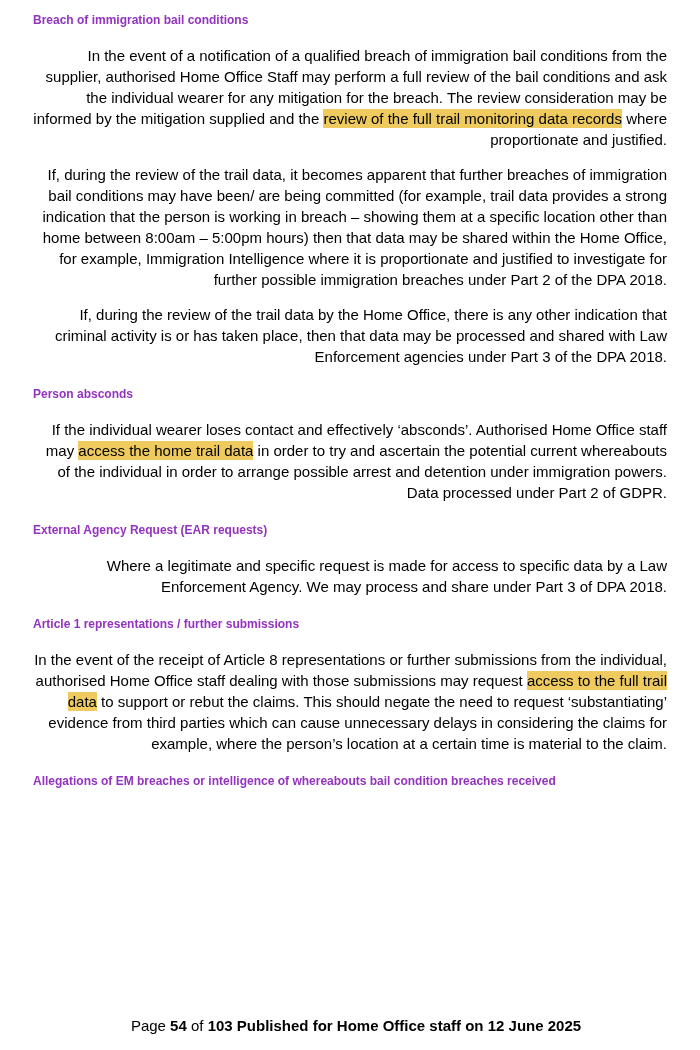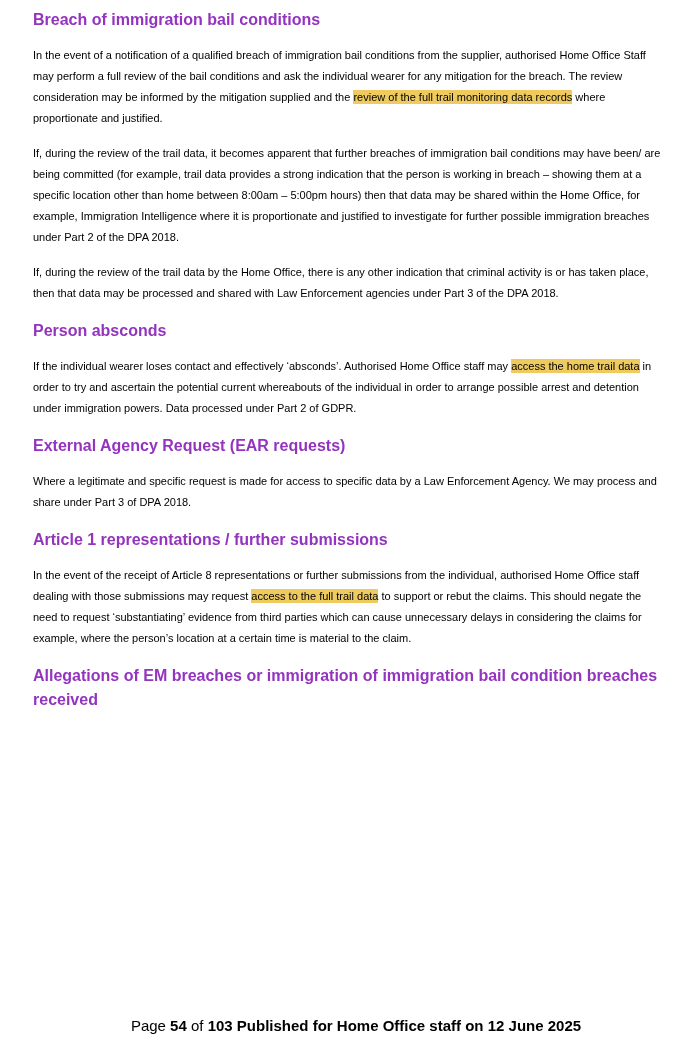--- a/index.html
+++ b/index.html
@@ -20,32 +20,33 @@
     color: var(--text-color);
     font-family: "Liberation Sans", "DejaVu Sans", sans-serif;
     position: relative;
     overflow: hidden;
   }
   .doc-content {
     padding: 8px 33px 0 33px;
   }
   .section-heading {
     color: var(--heading-color);
-    font-size: 16px;
+    font-size: 12px;
     line-height: 24px;
     font-weight: bold;
     margin: 15px 0 13px 0;
   }
   .section-heading:first-child {
     margin-top: 0;
   }
   .body-para {
-    font-size: 11px;
+    font-size: 15px;
     line-height: 21px;
     margin: 0 0 14px 0;
+    text-align: right;
   }
   mark.hl {
     background: var(--highlight-color);
     color: var(--text-color);
     padding: 1px 0;
   }
   .page-footer {
     position: absolute;
     left: 12px;
     right: 0;
@@ -63,16 +64,16 @@
     <h2 class="section-heading">Breach of immigration bail conditions</h2>
     <p class="body-para"><span>In the event of a notification of a qualified breach of immigration bail conditions from the supplier, authorised Home Office Staff may perform a full review of the bail conditions and ask the individual wearer for any mitigation for the breach. The review consideration may be informed by the mitigation supplied and the </span><mark class="hl">review of the full trail monitoring data records</mark><span> where proportionate and justified.</span></p>
     <p class="body-para"><span>If, during the review of the trail data, it becomes apparent that further breaches of immigration bail conditions may have been/ are being committed (for example, trail data provides a strong indication that the person is working in breach – showing them at a specific location other than home between 8:00am – 5:00pm hours) then that data may be shared within the Home Office, for example, Immigration Intelligence where it is proportionate and justified to investigate for further possible immigration breaches under Part 2 of the DPA 2018.</span></p>
     <p class="body-para"><span>If, during the review of the trail data by the Home Office, there is any other indication that criminal activity is or has taken place, then that data may be processed and shared with Law Enforcement agencies under Part 3 of the DPA 2018.</span></p>
     <h2 class="section-heading">Person absconds</h2>
     <p class="body-para"><span>If the individual wearer loses contact and effectively ‘absconds’. Authorised Home Office staff may </span><mark class="hl">access the home trail data</mark><span> in order to try and ascertain the potential current whereabouts of the individual in order to arrange possible arrest and detention under immigration powers. Data processed under Part 2 of GDPR.</span></p>
     <h2 class="section-heading">External Agency Request (EAR requests)</h2>
     <p class="body-para"><span>Where a legitimate and specific request is made for access to specific data by a Law Enforcement Agency. We may process and share under Part 3 of DPA 2018.</span></p>
     <h2 class="section-heading">Article 1 representations / further submissions</h2>
     <p class="body-para"><span>In the event of the receipt of Article 8 representations or further submissions from the individual, authorised Home Office staff dealing with those submissions may request </span><mark class="hl">access to the full trail data</mark><span> to support or rebut the claims. This should negate the need to request ‘substantiating’ evidence from third parties which can cause unnecessary delays in considering the claims for example, where the person’s location at a certain time is material to the claim.</span></p>
-    <h2 class="section-heading">Allegations of EM breaches or immigration of immigration bail condition breaches received</h2>
+    <h2 class="section-heading">Allegations of EM breaches or intelligence of whereabouts bail condition breaches received</h2>
   </div>
 
 <div class="page-footer"><span>Page </span><span class="bold">54</span><span> of </span><span class="bold">103 Published for Home Office staff on 12 June 2025</span></div>
 
 </body></html>

